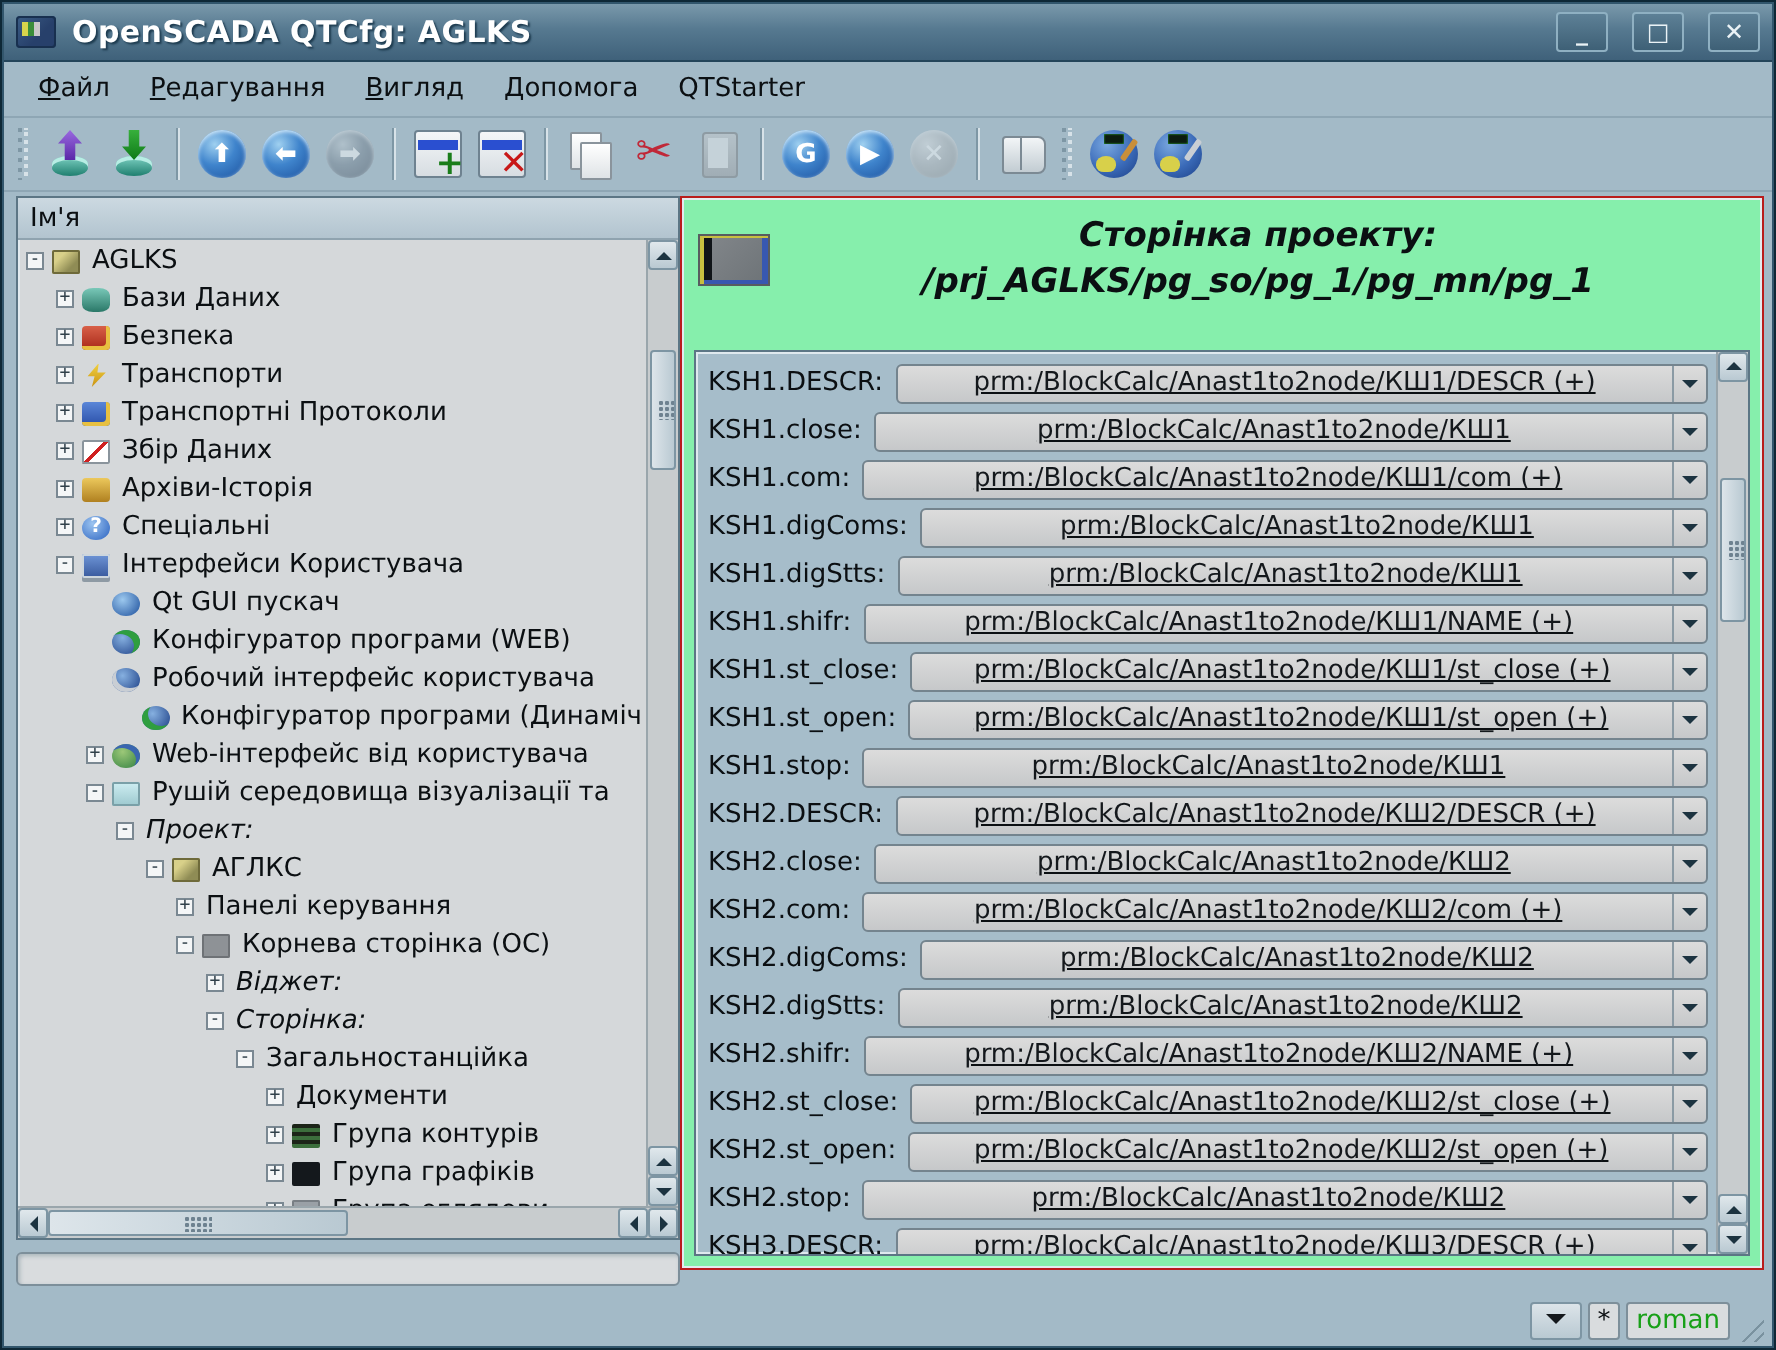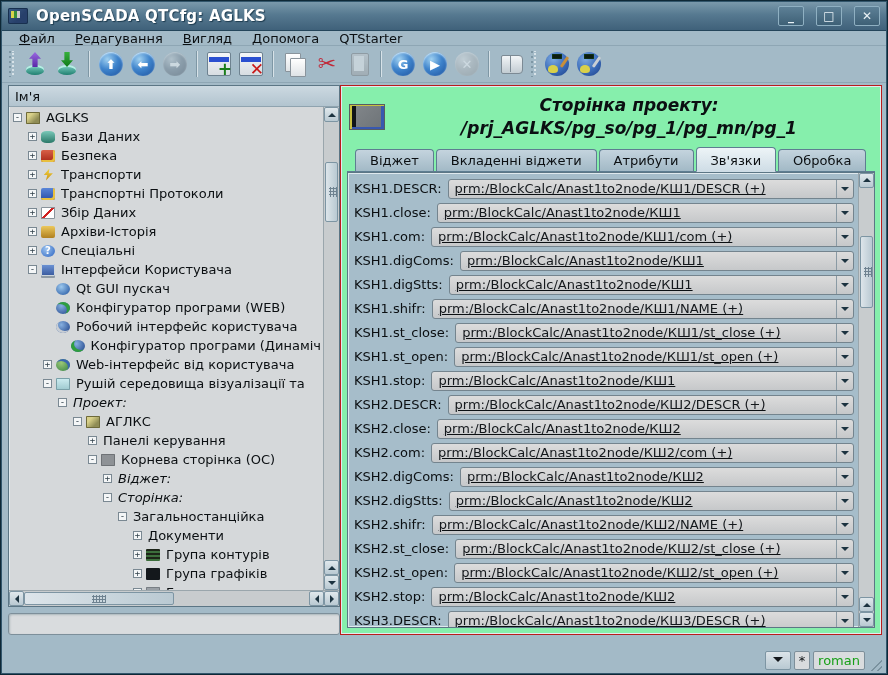--- a/index.html
+++ b/index.html
@@ -9,21 +9,21 @@
   .window { width:888px; height:675px; background:#a3bac7; border:2px solid #32566c; outline:1px solid #0e2836; outline-offset:-1px; display:flex; flex-direction:column; }
 
   
   .titlebar { height:29px; background:linear-gradient(180deg,#7a99ab 0%,#567990 45%,#3f617a 100%); border-bottom:1px solid #24455a; display:flex; align-items:center; padding:0 6px; gap:8px; flex:0 0 auto; }
   .titlebar .appicon { width:20px; height:16px; background:linear-gradient(135deg,#3c5e86 0%,#27406b 60%); border-radius:2px; position:relative; box-shadow:inset 0 0 0 1px #18304f; }
   .titlebar .appicon::after { content:""; position:absolute; left:3px; top:3px; width:9px; height:7px; background:linear-gradient(90deg,#d8d44c 0 3px,#3a8e3a 3px 6px,#c8c8c8 6px); }
   .titlebar .title { color:#ffffff; font-weight:bold; font-size:15px; letter-spacing:.2px; flex:1; text-shadow:1px 1px 1px #1e3c50; }
   .winbtn { width:26px; height:20px; margin-left:4px; background:linear-gradient(180deg,#5d8096 0%,#3e6076 100%); border:1px solid #8fb0c2; border-radius:2px; color:#eaf2f6; font-weight:bold; font-size:12px; display:flex; align-items:center; justify-content:center; line-height:1; }
 
   
-  .menubar { height:15px; display:flex; align-items:center; padding:0 8px; gap:2px; flex:0 0 auto; border-bottom:1px solid #8ea6b4; }
+  .menubar { height:28px; display:flex; align-items:center; padding:0 8px; gap:2px; flex:0 0 auto; border-bottom:1px solid #8ea6b4; }
   .menu-item { padding:3px 9px; color:#0b0f12; }
   .menu-item u { text-decoration:underline; }
 
   
   .toolbar { height:37px; display:flex; align-items:center; padding:0 4px; gap:2px; flex:0 0 auto; border-bottom:1px solid #8ea6b4; }
   .tb-handle { width:6px; height:26px; margin:0 3px; background:repeating-linear-gradient(180deg,#7e97a5 0 2px,transparent 2px 5px), repeating-linear-gradient(180deg,#d7e2e8 1px 3px,transparent 3px 5px); background-size:2px 100%,2px 100%; background-position:0 0,3px 1px; background-repeat:repeat-y; }
   .tb-sep { width:2px; height:26px; margin:0 4px; background:linear-gradient(90deg,#7e97a5 0 1px,#d7e2e8 1px 2px); }
   .tbtn { width:30px; height:30px; display:flex; align-items:center; justify-content:center; border-radius:3px; }
   .tbtn.disabled { opacity:.45; filter:grayscale(.8); }
   .tico { width:24px; height:24px; position:relative; display:inline-block; }
@@ -115,21 +115,21 @@
 
   
   .right-panel { flex:1; border:1px solid #b91c1c; box-shadow:inset 0 0 0 1px #e3ebef; background:#86efac; display:flex; flex-direction:column; padding:4px 6px 6px 6px; min-width:0; }
   .panel-head { display:flex; align-items:center; padding:4px 2px 6px 2px; flex:0 0 auto; }
   .page-thumb { width:36px; height:26px; background:linear-gradient(135deg,#84888c,#6c7276); box-shadow:inset 0 0 0 1px #585c60, inset 4px 3px 0 -1px #c8c040, inset -5px -4px 0 -1px #3858b0, inset 9px -3px 0 -2px #101418; flex:0 0 auto; }
   .head-title { flex:1; text-align:center; font-weight:bold; font-style:italic; font-size:17px; line-height:1.35; }
   .tabs { display:flex; align-items:flex-end; padding-left:8px; border-bottom:1px solid #5e7d91; flex:0 0 auto; }
   .tab { padding:3px 14px 3px 14px; margin-right:2px; background:linear-gradient(180deg,#c4d4de,#a2b9c6); border:1px solid #5e7d91; border-bottom:none; border-radius:4px 4px 0 0; font-size:13px; position:relative; top:0; }
   .tab.active { background:linear-gradient(180deg,#edf4f7,#cfdde6); padding-top:5px; top:1px; border-bottom:1px solid #cfdde6; font-weight:normal; }
 
-  .form-wrap { flex:1; border:1px solid #5c7685; box-shadow:inset 0 0 0 1px #dfe9ee; margin-top:0; display:flex; min-height:0; background:#a6bdca; }
+  .form-wrap { flex:1; border:1px solid #5c7685; box-shadow:inset 0 0 0 1px #dfe9ee; margin-top:16px; display:flex; min-height:0; background:#a6bdca;text-align:center; }
   .form-rows { flex:1; overflow:hidden; padding:4px 4px 0 6px; }
   .frow { height:24px; display:flex; align-items:center; }
   .frow .flabel { white-space:nowrap; padding-right:6px; }
   .combo { flex:1; height:20px; background:linear-gradient(180deg,#dcdcdc,#c6c8ca); border:1px solid #74848e; border-radius:3px; display:flex; align-items:center; min-width:0;text-decoration:underline; }
   .combo .val { flex:1; padding:0 6px; white-space:nowrap; overflow:hidden; color:#14181c; }
   .combo .carr { width:17px; height:100%; border-left:1px solid #8a9aa4; display:flex; align-items:center; justify-content:center; flex:0 0 auto; }
   .combo .carr::after { content:""; border:4px solid transparent; border-top-color:#1c3340; margin-top:4px; }
 
   
   .statusbar { height:26px; flex:0 0 auto; display:flex; align-items:center; justify-content:flex-end; gap:3px; padding:2px 4px 2px 8px; }
@@ -396,27 +396,20 @@
     </div>
 
     <div class="right-panel">
       <div class="panel-head">
         <span class="page-thumb"></span>
         <div class="head-title">
           <div>Сторінка проекту:</div>
           <div>/prj_AGLKS/pg_so/pg_1/pg_mn/pg_1</div>
         </div>
       </div>
-      <div class="tabs" id="tabs">
-          <span class="tab">Віджет</span>
-          <span class="tab">Вкладенні віджети</span>
-          <span class="tab">Атрибути</span>
-          <span class="tab active">Зв'язки</span>
-          <span class="tab">Обробка</span>
-        </div>
       <div class="form-wrap">
         <div class="form-rows" id="form-rows">
             <div class="frow">
               <span class="flabel">KSH1.DESCR:</span>
               <span class="combo">
                 <span class="val">prm:/BlockCalc/Anast1to2node/КШ1/DESCR (+)</span>
                 <span class="carr"></span>
               </span>
             </div>
             <div class="frow">

